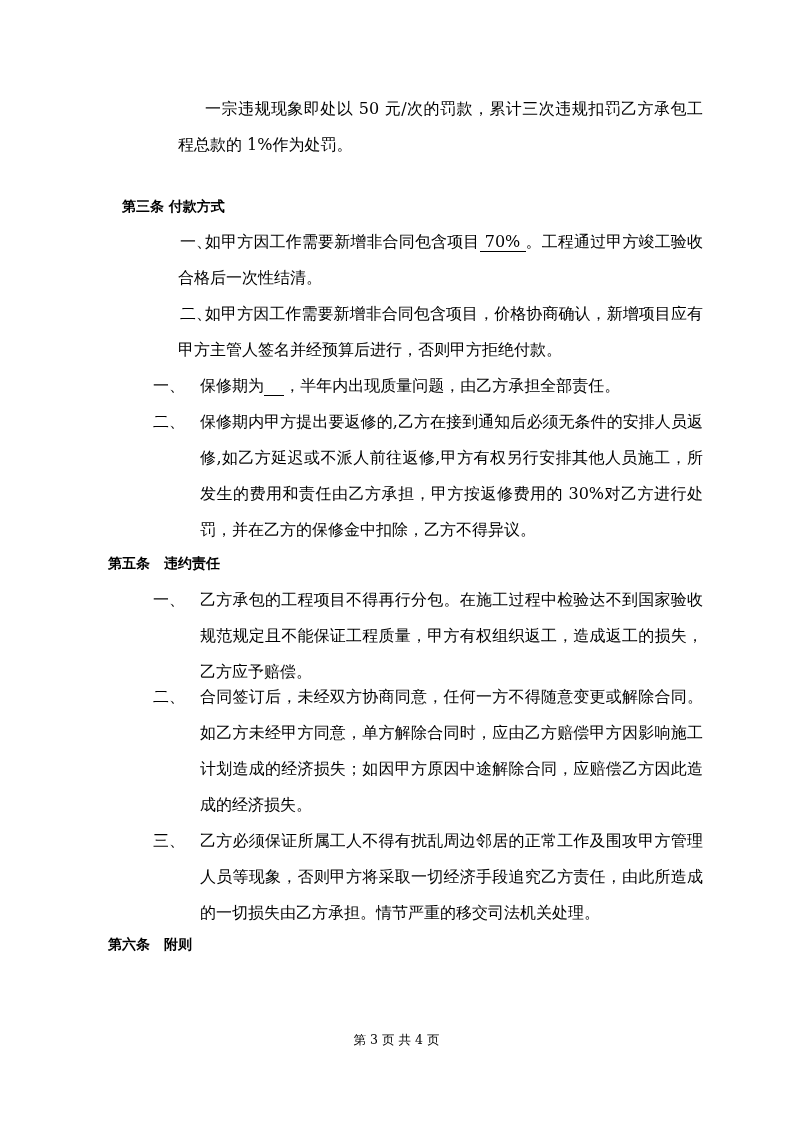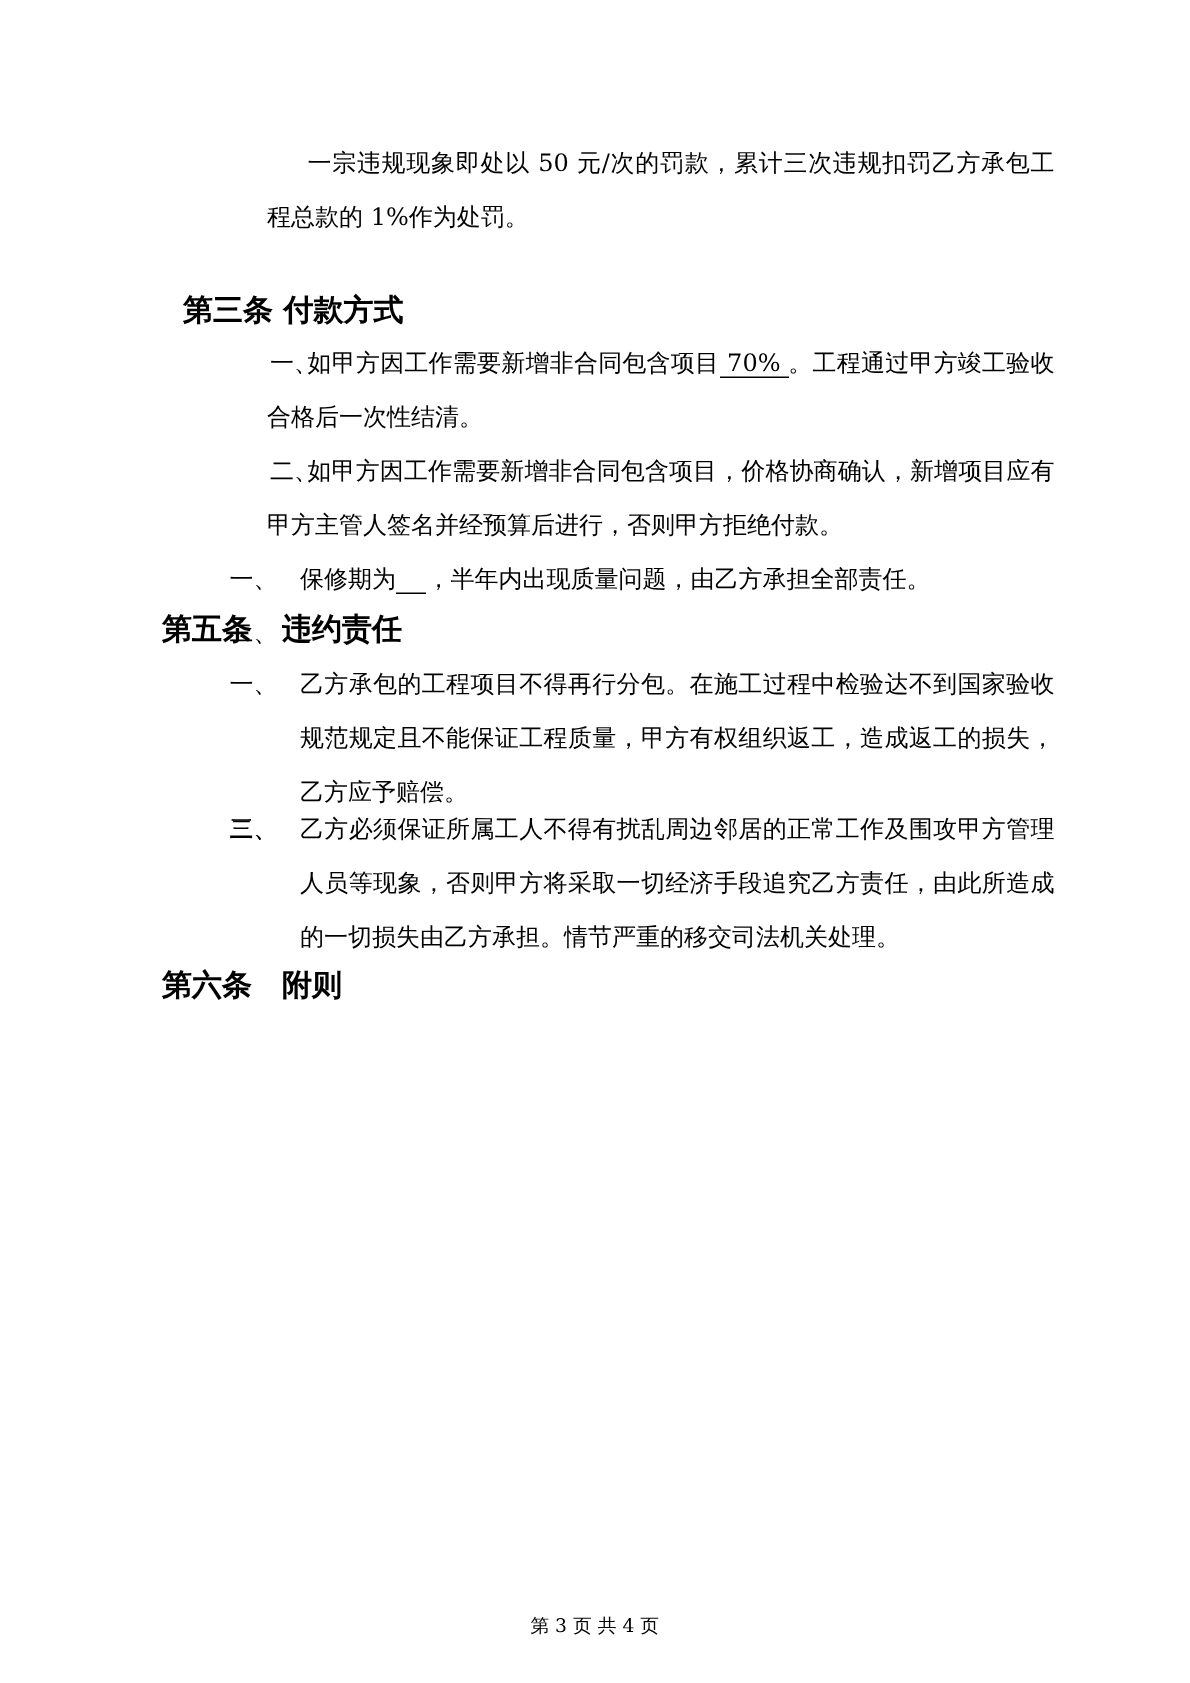--- a/index.html
+++ b/index.html
@@ -14,21 +14,21 @@
     line-height:36px;
     overflow:hidden;
   }
   .para {
     margin:91px 90px 0 178px;
     text-indent:27px;
     text-align:justify;
   }
   .hd {
     font-weight:bold;
-    font-size:20px;
+    font-size:14px;
     line-height:36px;
     margin:0 90px 0 108px;
     white-space:pre;
   }
   .hd3 { margin-left:122px; margin-top:25px; }
   .hd4 { margin-top:5px; }
   .hd5 { margin-top:-2px;font-family:Liberation Serif, serif; }
   .hd6 { margin-top:-5px; }
   .item {
     position:relative;
@@ -39,21 +39,21 @@
     position:absolute;
     left:-47px; top:0;
     white-space:pre;
   }
   .item.hang { margin-left:178px; text-indent:27px; }
   .item.hang .num { left:-25px; }
   .item.up { margin-top:-11px; }
   .ul { border-bottom:1px solid #000; white-space:pre; }
   .footer {
     position:absolute;
-    top:1075px; left:0; right:0;
+    top:1031px; left:0; right:0;
     text-align:center;
     font-size:12.5px;
     line-height:18px;
     white-space:pre;
   }
 </style>
 </head>
 <body>
 
 <div class="page">
@@ -69,31 +69,31 @@
   <div class="item hang">
     <span class="num">二、</span><span>如甲方因工作需要新增非合同包含项目，价格协商确认，新增项目应有甲方主管人签名并经预算后进行，否则甲方拒绝付款。</span>
   </div>
 
 
   <div class="item">
     <span class="num">一、</span><span>保修期为</span><span class="ul">&nbsp;&nbsp;&nbsp;&nbsp;</span><span>，半年内出现质量问题，由乙方承担全部责任。</span>
   </div>
 
   <div class="item">
-    <span class="num">二、</span>
+    <span class="num">二、</span><span>保修期内甲方提出要返修的,乙方在接到通知后必须无条件的安排人员返修,如乙方延迟或不派人前往返修,甲方有权另行安排其他人员施工，所发生的费用和责任由乙方承担，甲方按返修费用的 30%对乙方进行处罚，并在乙方的保修金中扣除，乙方不得异议。</span>
   </div>
 
   <div class="hd hd5">第五条　违约责任</div>
 
   <div class="item">
     <span class="num">一、</span><span>乙方承包的工程项目不得再行分包。在施工过程中检验达不到国家验收规范规定且不能保证工程质量，甲方有权组织返工，造成返工的损失，乙方应予赔偿。</span>
   </div>
 
   <div class="item up">
-    <span class="num">二、</span>
+    <span class="num">二、</span><span>合同签订后，未经双方协商同意，任何一方不得随意变更或解除合同。如乙方未经甲方同意，单方解除合同时，应由乙方赔偿甲方因影响施工计划造成的经济损失；如因甲方原因中途解除合同，应赔偿乙方因此造成的经济损失。</span>
   </div>
 
   <div class="item">
     <span class="num">三、</span><span>乙方必须保证所属工人不得有扰乱周边邻居的正常工作及围攻甲方管理人员等现象，否则甲方将采取一切经济手段追究乙方责任，由此所造成的一切损失由乙方承担。情节严重的移交司法机关处理。</span>
   </div>
 
   <div class="hd hd6">第六条　附则</div>
 
   <div class="footer">第 3 页 共 4 页</div>
 

